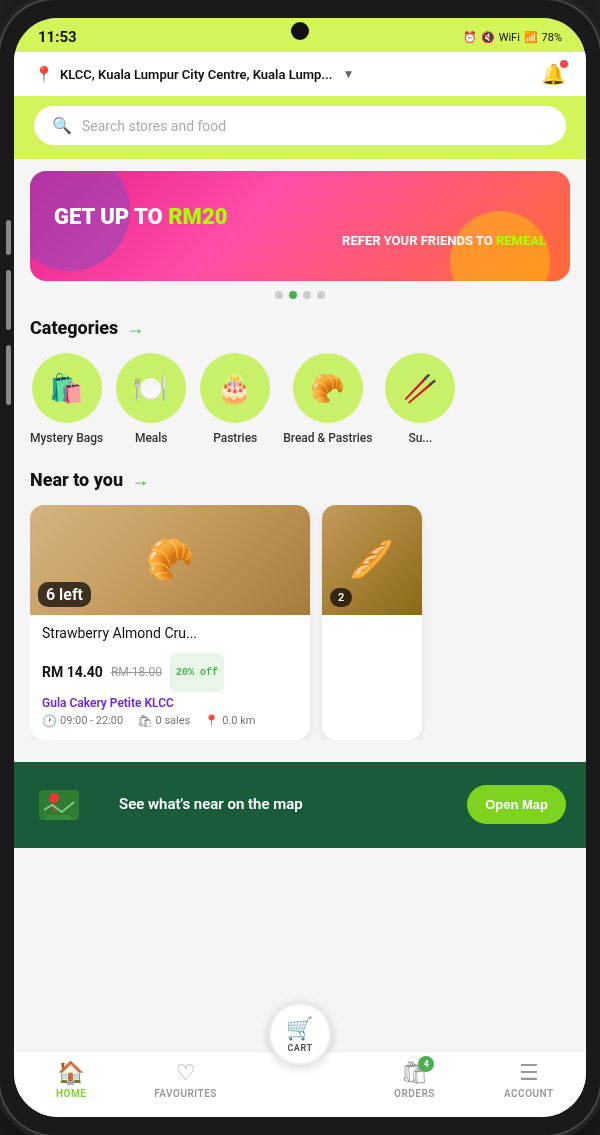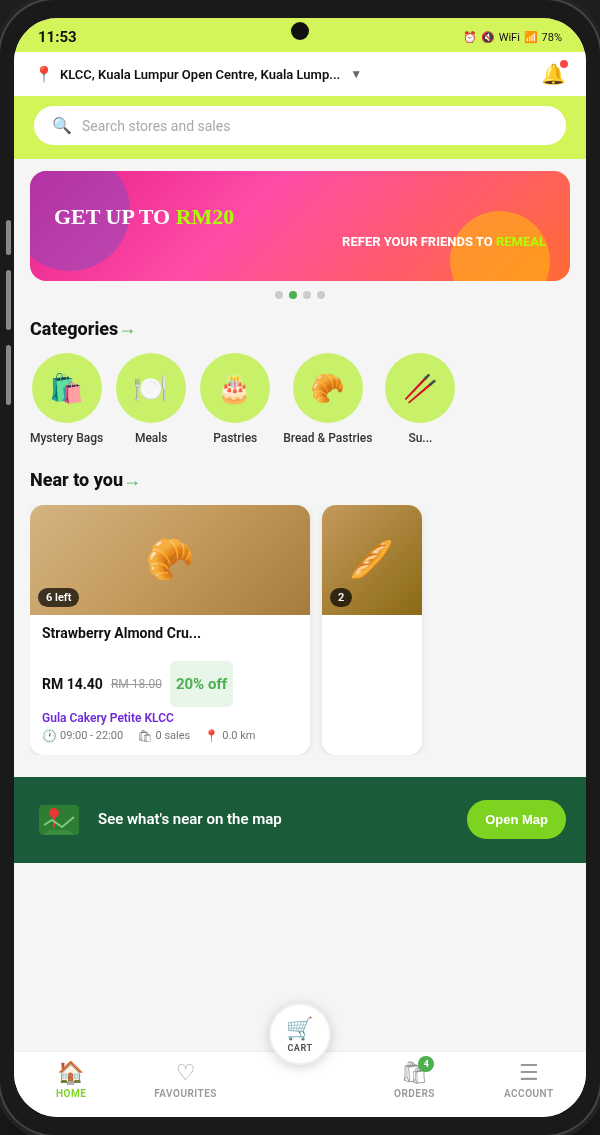--- a/index.html
+++ b/index.html
@@ -163,21 +163,20 @@
       width: 100px; height: 100px;
       background: rgba(255,200,0,0.5);
       border-radius: 50%;
     }
     .banner-get-up {
       font-size: 22px;
       font-weight: 900;
       color: #fff;
       position: relative;
       z-index: 1;
-      font-family: Liberation Serif, serif;
     }
     .banner-rm20 { color: #aaff00; }
     .banner-sub {
       font-size: 13px;
       font-weight: 700;
       color: #fff;
       position: relative;
       z-index: 1;
       margin-top: 4px;
       text-align: right;
@@ -194,21 +193,21 @@
       border-radius: 50%;
       background: #ccc;
     }
     .dot.active { background: #4caf50; }
     
     .section {
       padding: 14px 16px 8px;
     }
     .section-header {
       display: flex;
-      align-items: center;
+      gap: 8px;
       margin-bottom: 14px;
     }
     .section-title {
       font-size: 18px;
       font-weight: 800;
       color: #111;
     }
     .section-arrow {
       color: #4caf50;
       font-size: 18px;
@@ -273,95 +272,96 @@
     .card-image-placeholder {
       width: 100%;
       height: 100%;
       background: linear-gradient(135deg, #d4b483 0%, #c49a5c 50%, #a67c3d 100%);
       display: flex;
       align-items: center;
       justify-content: center;
       font-size: 40px;
     }
     .card-badge {
+      position: absolute;
+      bottom: 8px;
+      left: 8px;
+      background: rgba(0,0,0,0.7);
+      color: #fff;
+      font-size: 16px;
+      font-weight: 600;
+      padding: 3px 8px;
+      border-radius: 10px;
+    }
+    .card-info { padding: 10px 12px 12px; }
+    .card-title {
+      font-size: 14px;
+      font-weight: 400;
+      color: #111;
+      margin-bottom: 12px;
+      white-space: nowrap;
+      overflow: hidden;
+      text-overflow: ellipsis;
+    }
+    .card-price-row {
+      display: flex;
+      align-items: center;
+      gap: 8px;
+      margin-bottom: 4px;
+    }
+    .price-current { font-size: 14px; font-weight: 700; color: #111; }
+    .price-original { font-size: 12px; color: #999; text-decoration: line-through; }
+    .discount-badge {
+      background: #e8f5e9;
+      color: #4caf50;
+      font-size: 10px;
+      font-weight: 700;
+      padding: 14px 6px;
+      border-radius: 6px;
+      font-family: Liberation Mono, monospace;
+    }
+    .card-store-name { font-size: 12px; color: #6d28d9; margin-bottom: 4px; font-weight: 600; }
+    .card-meta {
+      display: flex;
+      align-items: center;
+      gap: 14px;
+      font-size: 11px;
+      color: #777;
+    }
+    .meta-item { display: flex; align-items: center; gap: 3px; }
+    .meta-icon { font-size: 12px; }
+    
+    .store-card-2 {
+      background: #fff;
+      border-radius: 14px;
+      overflow: hidden;
+      min-width: 100px;
+      max-width: 100px;
+      box-shadow: 0 2px 8px rgba(0,0,0,0.08);
+    }
+    .card-image-2 {
+      height: 110px;
+      background: linear-gradient(135deg, #c49a5c 0%, #8b6914 100%);
+      display: flex;
+      align-items: center;
+      justify-content: center;
+      font-size: 36px;
+      position: relative;
+    }
+    .badge-2 {
       position: absolute;
       bottom: 8px;
       left: 8px;
       background: rgba(0,0,0,0.7);
       color: #fff;
       font-size: 11px;
       font-weight: 600;
       padding: 3px 8px;
       border-radius: 10px;
     }
-    .card-info { padding: 10px 12px 12px; }
-    .card-title {
-      font-size: 14px;
-      font-weight: 700;
-      color: #111;
-      margin-bottom: 20px;
-      white-space: nowrap;
-      overflow: hidden;
-      text-overflow: ellipsis;
-    }
-    .card-price-row {
-      display: flex;
-      align-items: center;
-      gap: 8px;
-      margin-bottom: 4px;
-    }
-    .price-current { font-size: 14px; font-weight: 700; color: #111; }
-    .price-original { font-size: 12px; color: #999; text-decoration: line-through; }
-    .discount-badge {
-      background: #e8f5e9;
-      color: #4caf50;
-      font-size: 15px;
-      font-weight: 700;
-      padding: 14px 6px;
-      border-radius: 6px;
-    }
-    .card-store-name { font-size: 12px; color: #6d28d9; margin-bottom: 4px; font-weight: 600; }
-    .card-meta {
-      display: flex;
-      align-items: center;
-      gap: 14px;
-      font-size: 11px;
-      color: #777;
-    }
-    .meta-item { display: flex; align-items: center; gap: 3px; }
-    .meta-icon { font-size: 12px; }
-    
-    .store-card-2 {
-      background: #fff;
-      border-radius: 14px;
-      overflow: hidden;
-      min-width: 100px;
-      max-width: 100px;
-      box-shadow: 0 2px 8px rgba(0,0,0,0.08);
-    }
-    .card-image-2 {
-      height: 110px;
-      background: linear-gradient(135deg, #c49a5c 0%, #8b6914 100%);
-      display: flex;
-      align-items: center;
-      justify-content: center;
-      font-size: 36px;
-      position: relative;
-    }
-    .badge-2 {
-      position: absolute;
-      bottom: 8px;
-      left: 8px;
-      background: rgba(0,0,0,0.7);
-      color: #fff;
-      font-size: 11px;
-      font-weight: 600;
-      padding: 3px 8px;
-      border-radius: 10px;
-    }
     
     .map-banner {
       background: #1a5c3a;
       margin: 8px 0 0;
       padding: 18px 20px;
       display: flex;
       align-items: center;
       gap: 14px;
     }
     .map-icon-wrap {
@@ -369,20 +369,21 @@
       height: 50px;
       flex-shrink: 0;
     }
     .map-icon-svg { width: 100%; height: 100%; }
     .map-text {
       flex: 1;
       color: #fff;
       font-size: 15px;
       font-weight: 600;
       line-height: 1.3;
+      margin-left: 21px;
     }
     .open-map-btn {
       background: #7ed321;
       color: #fff;
       font-size: 13px;
       font-weight: 700;
       padding: 12px 18px;
       border-radius: 25px;
       border: none;
       cursor: pointer;
@@ -493,33 +494,33 @@
         <span>🔇</span>
         <span>WiFi</span>
         <span>📶</span>
         <span>78%</span>
       </div>
     </div>
 
     <div class="location-bar">
       <div class="location-left">
         <span class="location-pin">📍</span>
-        <span class="location-text">KLCC, Kuala Lumpur Open Centre, Kuala Lump...</span>
+        <span class="location-text">KLCC, Kuala Lumpur City Centre, Kuala Lump...</span>
         <span class="location-chevron">▼</span>
       </div>
       <div class="bell-icon">
         🔔
         <div class="bell-dot"></div>
       </div>
     </div>
 
     <div class="search-bar">
       <div class="search-input-wrap">
         <span class="search-icon">🔍</span>
-        <span class="search-placeholder">Search stores and sales</span>
+        <span class="search-placeholder">Search stores and food</span>
       </div>
     </div>
 
     <div class="scroll-content">
 
       <div class="banner-container">
         <div class="banner">
           <div class="banner-get-up">
             <span>GET UP TO </span><span class="banner-rm20">RM20</span>
           </div>

